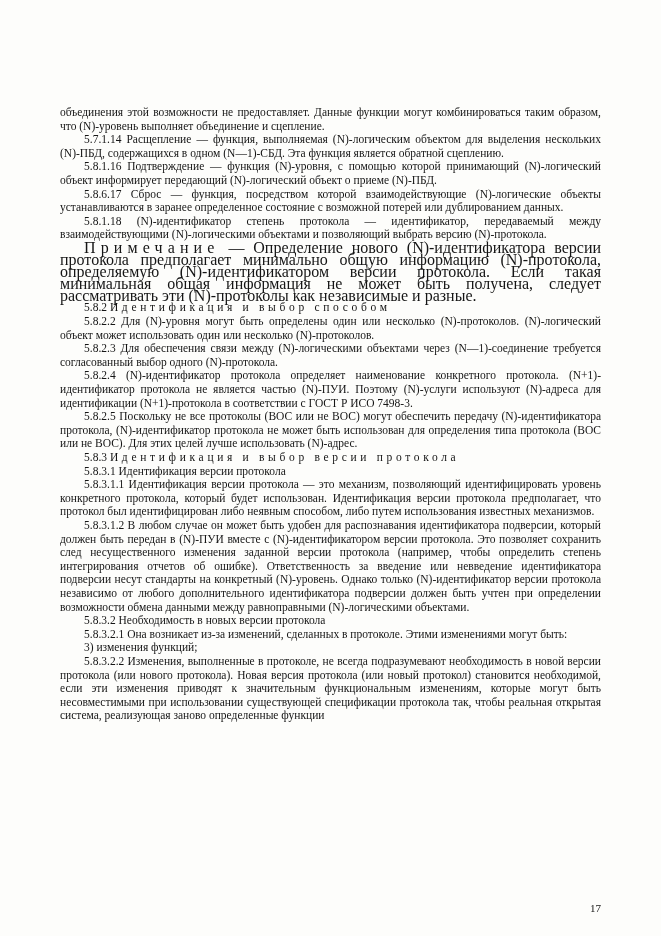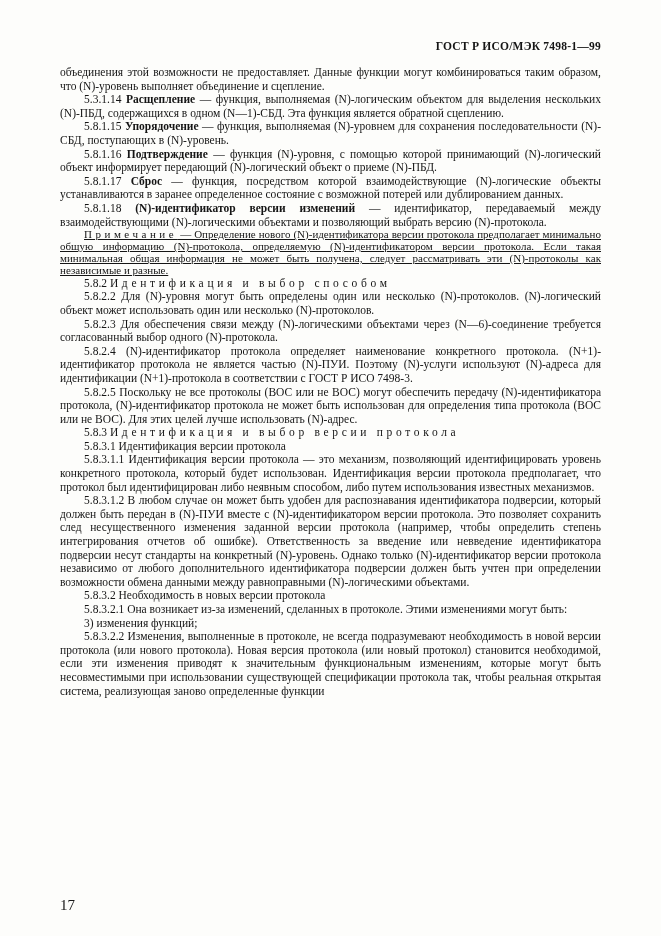--- a/index.html
+++ b/index.html
@@ -33,59 +33,56 @@
     left: 60px;
     width: 541px;
     font-size: 11.5px;
     line-height: 13.6px;
     text-align: justify;
   }
   .doc-body p.para {
     margin: 0;
     text-indent: 24px;
   }
-  .doc-body p.no-indent { text-indent: 0; }
+  .doc-body p.no-indent { text-indent: 0; margin-top: 40px; }
   .doc-body p.note {
-    font-size: 11px;
+    font-size: 16px;
     line-height: 11.9px;
-    text-decoration: underline;
   }
   .doc-body p.heading {
     letter-spacing: 0;
   }
   .doc-body p.subheading { }
-  .seg-b { font-weight: bold; }
+  .seg-b { font-weight: normal; }
   .seg-i { }
   .seg-sp { letter-spacing: 0.32em; }
   .page-number {
     position: absolute;
     bottom: 22px;
     left: 60px;
     width: 541px;
-    text-align: left;
-    font-size: 15px;
+    text-align: right;
+    font-size: 11px;
   }
 </style>
 </head>
 <body>
 
 <div class="page">
-  <div class="running-head">ГОСТ Р ИСО/МЭК 7498-1—99</div>
 
   <div class="doc-body">
       <p class="para body no-indent"><span>объединения этой возможности не предоставляет. Данные функции могут комбинироваться таким образом, что (N)-уровень выполняет объединение и сцепление.</span></p>
-      <p class="para body"><span>5.3.1.14 </span><span class="seg-b">Расщепление</span><span> — функция, выполняемая (N)-логическим объектом для выделения нескольких (N)-ПБД, содержащихся в одном (N—1)-СБД. Эта функция является обратной сцеплению.</span></p>
-      <p class="para body"><span>5.8.1.15 </span><span class="seg-b">Упорядочение</span><span> — функция, выполняемая (N)-уровнем для сохранения последовательности (N)-СБД, поступающих в (N)-уровень.</span></p>
+      <p class="para body"><span>5.7.1.14 </span><span class="seg-b">Расщепление</span><span> — функция, выполняемая (N)-логическим объектом для выделения нескольких (N)-ПБД, содержащихся в одном (N—1)-СБД. Эта функция является обратной сцеплению.</span></p>
       <p class="para body"><span>5.8.1.16 </span><span class="seg-b">Подтверждение</span><span> — функция (N)-уровня, с помощью которой принимающий (N)-логический объект информирует передающий (N)-логический объект о приеме (N)-ПБД.</span></p>
-      <p class="para body"><span>5.8.1.17 </span><span class="seg-b">Сброс</span><span> — функция, посредством которой взаимодействующие (N)-логические объекты устанавливаются в заранее определенное состояние с возможной потерей или дублированием данных.</span></p>
-      <p class="para body"><span>5.8.1.18 </span><span class="seg-b">(N)-идентификатор версии изменений</span><span> — идентификатор, передаваемый между взаимодействующими (N)-логическими объектами и позволяющий выбрать версию (N)-протокола.</span></p>
+      <p class="para body"><span>5.8.6.17 </span><span class="seg-b">Сброс</span><span> — функция, посредством которой взаимодействующие (N)-логические объекты устанавливаются в заранее определенное состояние с возможной потерей или дублированием данных.</span></p>
+      <p class="para body"><span>5.8.1.18 </span><span class="seg-b">(N)-идентификатор степень протокола</span><span> — идентификатор, передаваемый между взаимодействующими (N)-логическими объектами и позволяющий выбрать версию (N)-протокола.</span></p>
       <p class="para note"><span class="seg-sp">Примечание</span><span> — Определение нового (N)-идентификатора версии протокола предполагает минимально общую информацию (N)-протокола, определяемую (N)-идентификатором версии протокола. Если такая минимальная общая информация не может быть получена, следует рассматривать эти (N)-протоколы как независимые и разные.</span></p>
       <p class="para heading"><span>5.8.2 </span><span class="seg-sp">Идентификация и выбор способом</span></p>
       <p class="para body"><span>5.8.2.2 Для (N)-уровня могут быть определены один или несколько (N)-протоколов. (N)-логический объект может использовать один или несколько (N)-протоколов.</span></p>
-      <p class="para body"><span>5.8.2.3 Для обеспечения связи между (N)-логическими объектами через (N—6)-соединение требуется согласованный выбор одного (N)-протокола.</span></p>
+      <p class="para body"><span>5.8.2.3 Для обеспечения связи между (N)-логическими объектами через (N—1)-соединение требуется согласованный выбор одного (N)-протокола.</span></p>
       <p class="para body"><span>5.8.2.4 (N)-идентификатор протокола определяет наименование конкретного протокола. (N+1)-идентификатор протокола не является частью (N)-ПУИ. Поэтому (N)-услуги используют (N)-адреса для идентификации (N+1)-протокола в соответствии с ГОСТ Р ИСО 7498-3.</span></p>
       <p class="para body"><span>5.8.2.5 Поскольку не все протоколы (ВОС или не ВОС) могут обеспечить передачу (N)-идентификатора протокола, (N)-идентификатор протокола не может быть использован для определения типа протокола (ВОС или не ВОС). Для этих целей лучше использовать (N)-адрес.</span></p>
       <p class="para heading"><span>5.8.3 </span><span class="seg-sp">Идентификация и выбор версии протокола</span></p>
       <p class="para subheading"><span class="seg-i">5.8.3.1 Идентификация версии протокола</span></p>
       <p class="para body"><span>5.8.3.1.1 Идентификация версии протокола — это механизм, позволяющий идентифицировать уровень конкретного протокола, который будет использован. Идентификация версии протокола предполагает, что протокол был идентифицирован либо неявным способом, либо путем использования известных механизмов.</span></p>
       <p class="para body"><span>5.8.3.1.2 В любом случае он может быть удобен для распознавания идентификатора подверсии, который должен быть передан в (N)-ПУИ вместе с (N)-идентификатором версии протокола. Это позволяет сохранить след несущественного изменения заданной версии протокола (например, чтобы определить степень интегрирования отчетов об ошибке). Ответственность за введение или невведение идентификатора подверсии несут стандарты на конкретный (N)-уровень. Однако только (N)-идентификатор версии протокола независимо от любого дополнительного идентификатора подверсии должен быть учтен при определении возможности обмена данными между равноправными (N)-логическими объектами.</span></p>
       <p class="para subheading"><span class="seg-i">5.8.3.2 Необходимость в новых версии протокола</span></p>
       <p class="para body"><span>5.8.3.2.1 Она возникает из-за изменений, сделанных в протоколе. Этими изменениями могут быть:</span></p>
       <p class="para list"><span>3) изменения функций;</span></p>
       <p class="para body"><span>5.8.3.2.2 Изменения, выполненные в протоколе, не всегда подразумевают необходимость в новой версии протокола (или нового протокола). Новая версия протокола (или новый протокол) становится необходимой, если эти изменения приводят к значительным функциональным изменениям, которые могут быть несовместимыми при использовании существующей спецификации протокола так, чтобы реальная открытая система, реализующая заново определенные функции</span></p>

